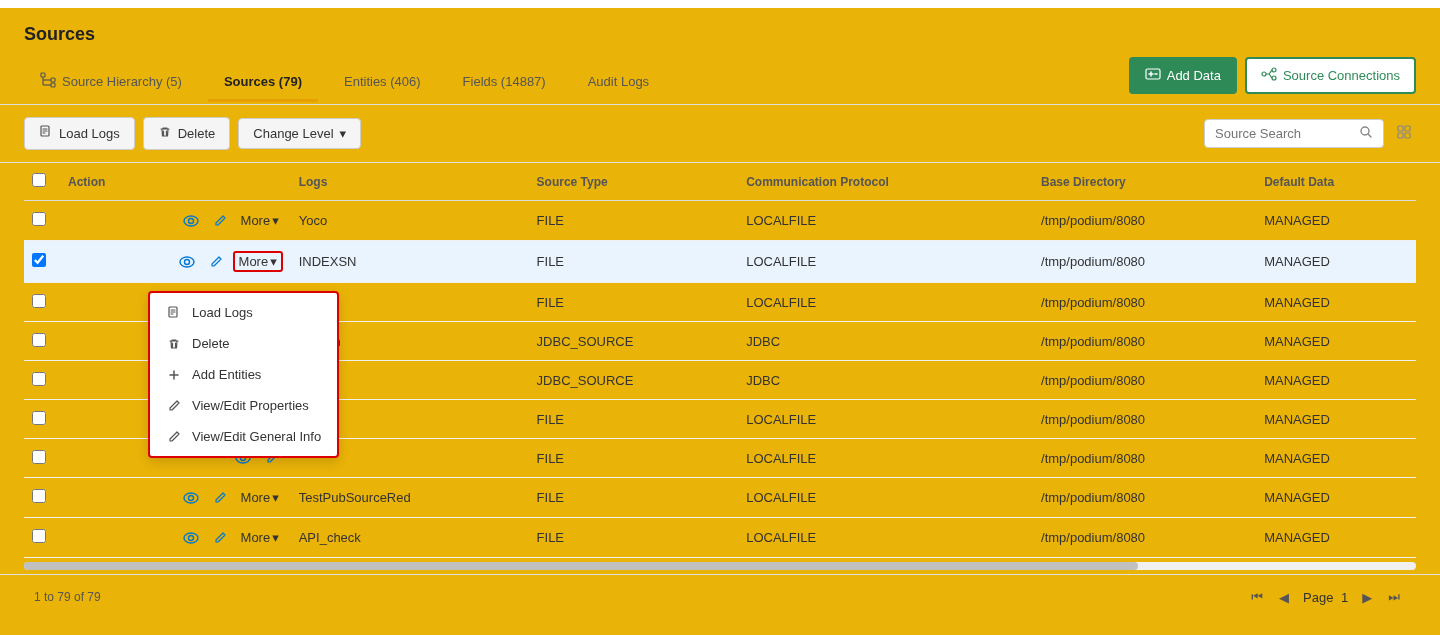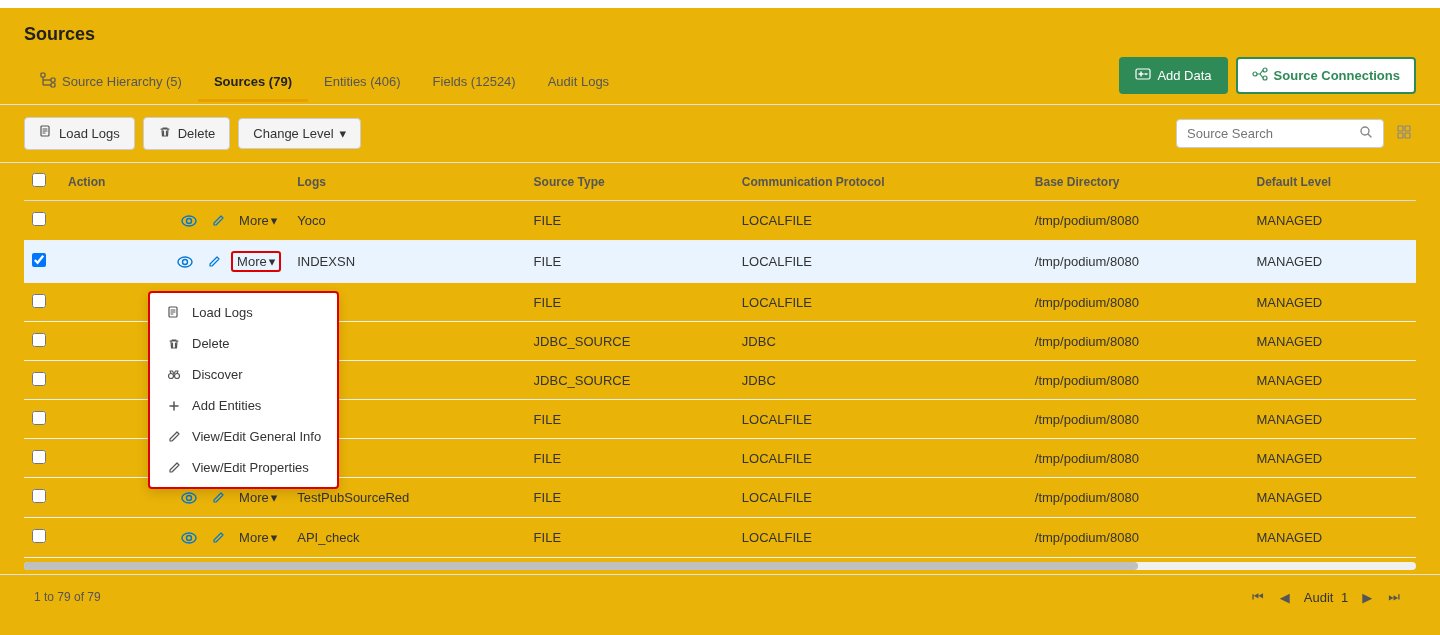--- a/index.html
+++ b/index.html
@@ -3,33 +3,33 @@
   <meta charset="utf-8">
   <style>
     * { box-sizing: border-box; margin: 0; padding: 0; }
     body { font-family: -apple-system, BlinkMacSystemFont, 'Segoe UI', Arial, sans-serif; font-size: 13px; color: #333; background: #fff; }
 
     .page-wrapper { width: 1440px; min-height: 635px; background: #eab308; margin-top: 8px; }
 
     
     .page-header { padding: 16px 24px 0 24px; border-bottom: 1px solid #e0e0e0; }
     .page-title { font-size: 18px; font-weight: 600; color: #222; margin-bottom: 12px; }
-    .tabs { display: flex; align-items: center; gap: 0; }
+    .tabs { display: flex; align-items: center; gap: 10px; }
     .tab { display: flex; align-items: center; gap: 6px; padding: 10px 16px; cursor: pointer; font-size: 13px; color: #555; border-bottom: 3px solid transparent; white-space: nowrap; }
     .tab.active { color: #222; font-weight: 600; border-bottom: 3px solid #e8a000; text-align: center; }
     .tabs-right { margin-left: auto; display: flex; gap: 8px; padding-bottom: 10px; }
     .btn-green { background: #2e8b57; color: #fff; border: none; border-radius: 4px; padding: 4px 16px; font-size: 13px; cursor: pointer; display: flex; align-items: center; gap: 6px; font-weight: 500; }
-    .btn-green-outline { background: #fff; color: #2e8b57; border: 2px solid #2e8b57; border-radius: 4px; padding: 7px 14px; font-size: 13px; cursor: pointer; display: flex; align-items: center; gap: 6px; font-weight: 700; }
+    .btn-green-outline { background: #fff; color: #2e8b57; border: 2px solid #2e8b57; border-radius: 4px; padding: 7px 14px; font-size: 13px; cursor: pointer; display: flex; align-items: center; gap: 6px; font-weight: 400; }
 
     
     .toolbar { display: flex; align-items: center; gap: 8px; padding: 12px 24px; border-bottom: 1px solid #e0e0e0; }
     .btn-gray { background: #f5f5f5; color: #333; border: 1px solid #ccc; border-radius: 4px; padding: 7px 14px; font-size: 13px; cursor: pointer; display: flex; align-items: center; gap: 6px; }
     .btn-change-level { background: #f5f5f5; color: #333; border: 1px solid #ccc; border-radius: 4px; padding: 7px 14px; font-size: 13px; cursor: pointer; display: flex; gap: 6px; }
     .toolbar-right { margin-left: auto; display: flex; align-items: center; gap: 8px; }
-    .search-box { display: flex; align-items: center; border: 1px solid #ccc; border-radius: 4px; padding: 5px 10px; background: #fff; width: 208px; }
+    .search-box { display: flex; align-items: center; border: 1px solid #ccc; border-radius: 4px; padding: 5px 10px; background: #fff; width: 180px; }
     .search-box input { border: none; outline: none; font-size: 13px; color: #333; width: 100%; background: transparent; }
     .search-icon-btn { background: none; border: none; cursor: pointer; color: #888; padding: 0; }
     .grid-icon-btn { background: none; border: none; cursor: pointer; color: #888; padding: 4px; }
 
     
     .table-container { padding: 0 24px; position: relative; }
     table { width: 100%; border-collapse: collapse; }
     thead tr th { text-align: left; padding: 10px 8px; font-size: 12px; font-weight: 600; color: #555; border-bottom: 1px solid #ddd; }
     tbody tr td { padding: 10px 8px; font-size: 13px; border-bottom: 1px solid #f0f0f0; vertical-align: middle; }
     tbody tr.selected td { background: #eaf4ff; }
@@ -75,21 +75,21 @@
           </span>
           <span>Source Hierarchy (5)</span>
         </div>
         <div class="tab active">
           <span>Sources (79)</span>
         </div>
         <div class="tab">
           <span>Entities (406)</span>
         </div>
         <div class="tab">
-          <span>Fields (12524)</span>
+          <span>Fields (14887)</span>
         </div>
         <div class="tab">
           <span>Audit Logs</span>
         </div>
       </div>
       <div class="tabs-right">
         <button class="btn-green">
           <span>
             <svg width="16" height="16" viewBox="0 0 16 16" fill="none">
                 <rect x="1" y="3" width="14" height="10" rx="1.5" stroke="#fff" stroke-width="1.2"></rect>
@@ -160,21 +160,21 @@
   <div class="table-container" style="position:relative;">
     <table>
       <thead>
         <tr>
           <th style="width:36px;"><input type="checkbox" class="checkbox" style=""></th>
           <th>Action</th>
           <th>Logs</th>
           <th>Source Type</th>
           <th>Communication Protocol</th>
           <th>Base Directory</th>
-          <th>Default Level</th>
+          <th>Default Data</th>
         </tr>
       </thead>
       <tbody id="table-body">
 
         <tr>
           <td><input type="checkbox" class="checkbox" style=""></td>
           <td>
             <div class="action-cell">
               <button class="icon-btn">
                 <svg width="16" height="12" viewBox="0 0 16 12" fill="none">
@@ -416,66 +416,56 @@
         <span class="dropdown-item-icon">
           <svg width="14" height="14" viewBox="0 0 14 14" fill="none">
               <path d="M3 4h8M5 4V3h4v1M5.5 6v4M8.5 6v4M4 4l.5 7h5l.5-7" stroke="#555" stroke-width="1.2" stroke-linecap="round" stroke-linejoin="round"></path>
             </svg>
         </span>
         <span>Delete</span>
       </div>
       <div class="dropdown-item">
         <span class="dropdown-item-icon">
           <svg width="14" height="14" viewBox="0 0 14 14" fill="none">
-              <circle cx="4" cy="8" r="2.5" stroke="#555" stroke-width="1.2"></circle>
-              <circle cx="10" cy="8" r="2.5" stroke="#555" stroke-width="1.2"></circle>
-              <path d="M6.5 8h1M4 5.5L3 3h2.5L7 6M10 5.5L11 3H8.5L7 6" stroke="#555" stroke-width="1.1" stroke-linecap="round" stroke-linejoin="round"></path>
+              <path d="M7 3v8M3 7h8" stroke="#555" stroke-width="1.5" stroke-linecap="round"></path>
             </svg>
         </span>
-        <span>Discover</span>
+        <span>Add Entities</span>
       </div>
       <div class="dropdown-item">
         <span class="dropdown-item-icon">
           <svg width="14" height="14" viewBox="0 0 14 14" fill="none">
-              <path d="M7 3v8M3 7h8" stroke="#555" stroke-width="1.5" stroke-linecap="round"></path>
+              <path d="M10 2l2 2-7 7H3v-2l7-7z" stroke="#555" stroke-width="1.2" stroke-linejoin="round"></path>
             </svg>
         </span>
-        <span>Add Entities</span>
+        <span>View/Edit Properties</span>
       </div>
       <div class="dropdown-item">
         <span class="dropdown-item-icon">
           <svg width="14" height="14" viewBox="0 0 14 14" fill="none">
               <path d="M10 2l2 2-7 7H3v-2l7-7z" stroke="#555" stroke-width="1.2" stroke-linejoin="round"></path>
             </svg>
         </span>
         <span>View/Edit General Info</span>
-      </div>
-      <div class="dropdown-item">
-        <span class="dropdown-item-icon">
-          <svg width="14" height="14" viewBox="0 0 14 14" fill="none">
-              <path d="M10 2l2 2-7 7H3v-2l7-7z" stroke="#555" stroke-width="1.2" stroke-linejoin="round"></path>
-            </svg>
-        </span>
-        <span>View/Edit Properties</span>
       </div>
     </div>
   </div>
 
   <div class="scrollbar-container">
     <div class="scrollbar-track">
       <div class="scrollbar-thumb"></div>
     </div>
   </div>
 
   <div class="table-footer">
     <span class="footer-info">1 to 79 of 79</span>
     <div class="pagination">
       <button class="page-btn">⏮</button>
       <button class="page-btn">◀</button>
       <span class="page-label">
-        <span>Audit</span>
+        <span>Page</span>
         <span style="margin-left:4px;">1</span>
       </span>
       <button class="page-btn">▶</button>
       <button class="page-btn">⏭</button>
     </div>
   </div>
 </div>
 
 </body></html>

